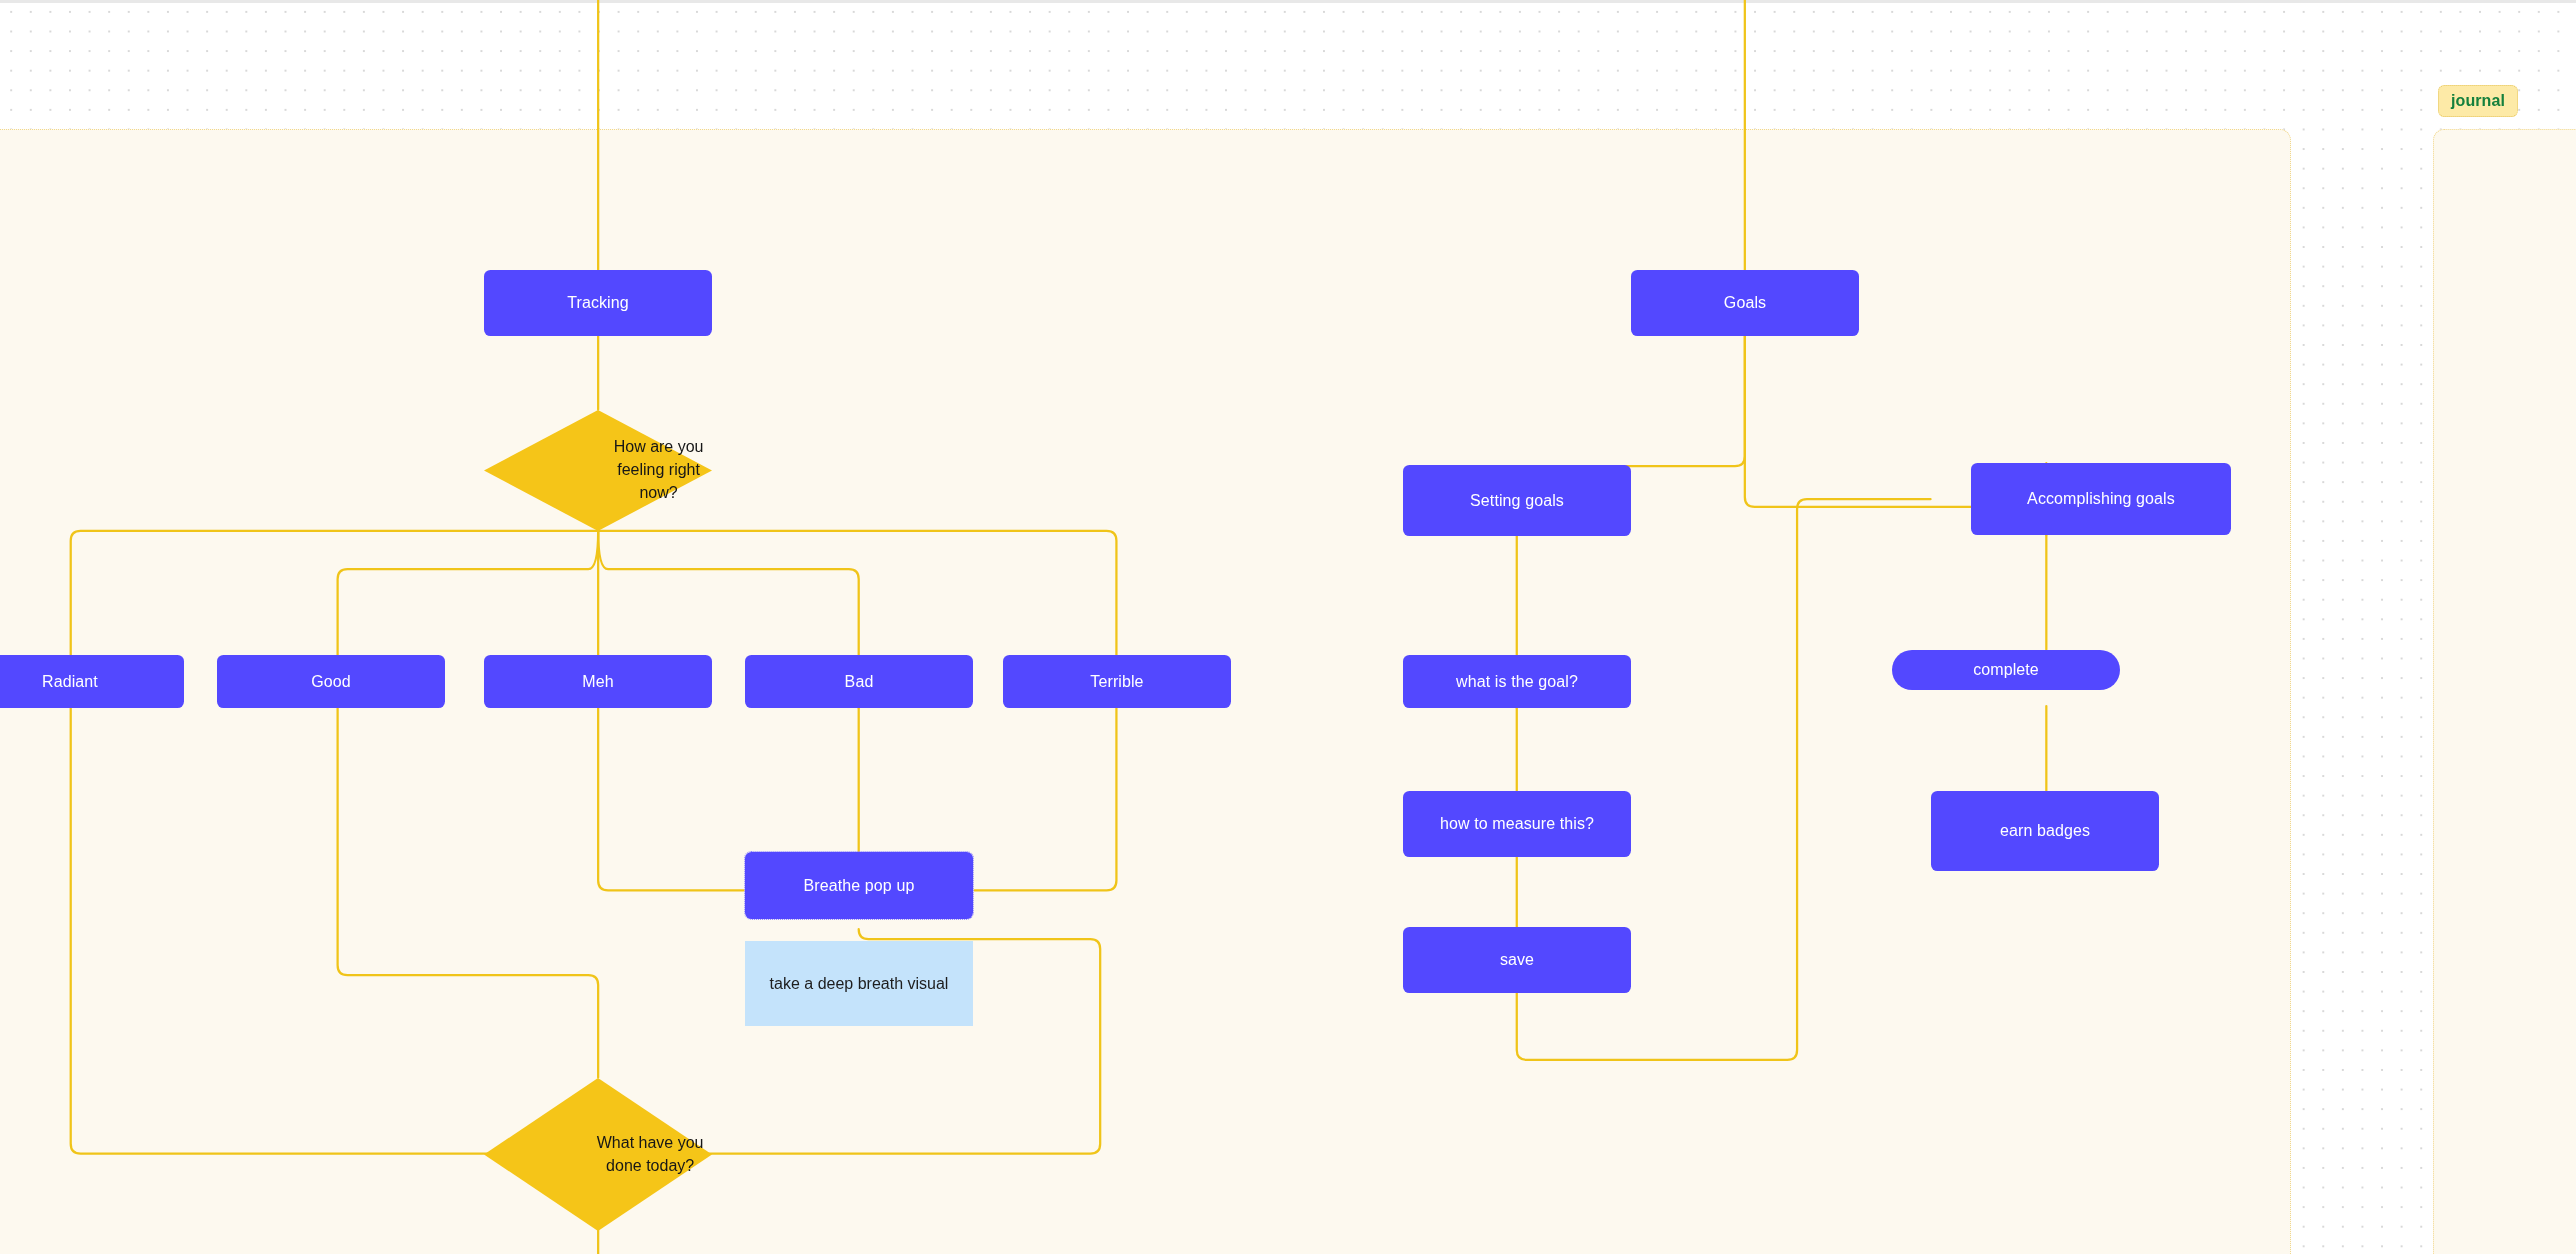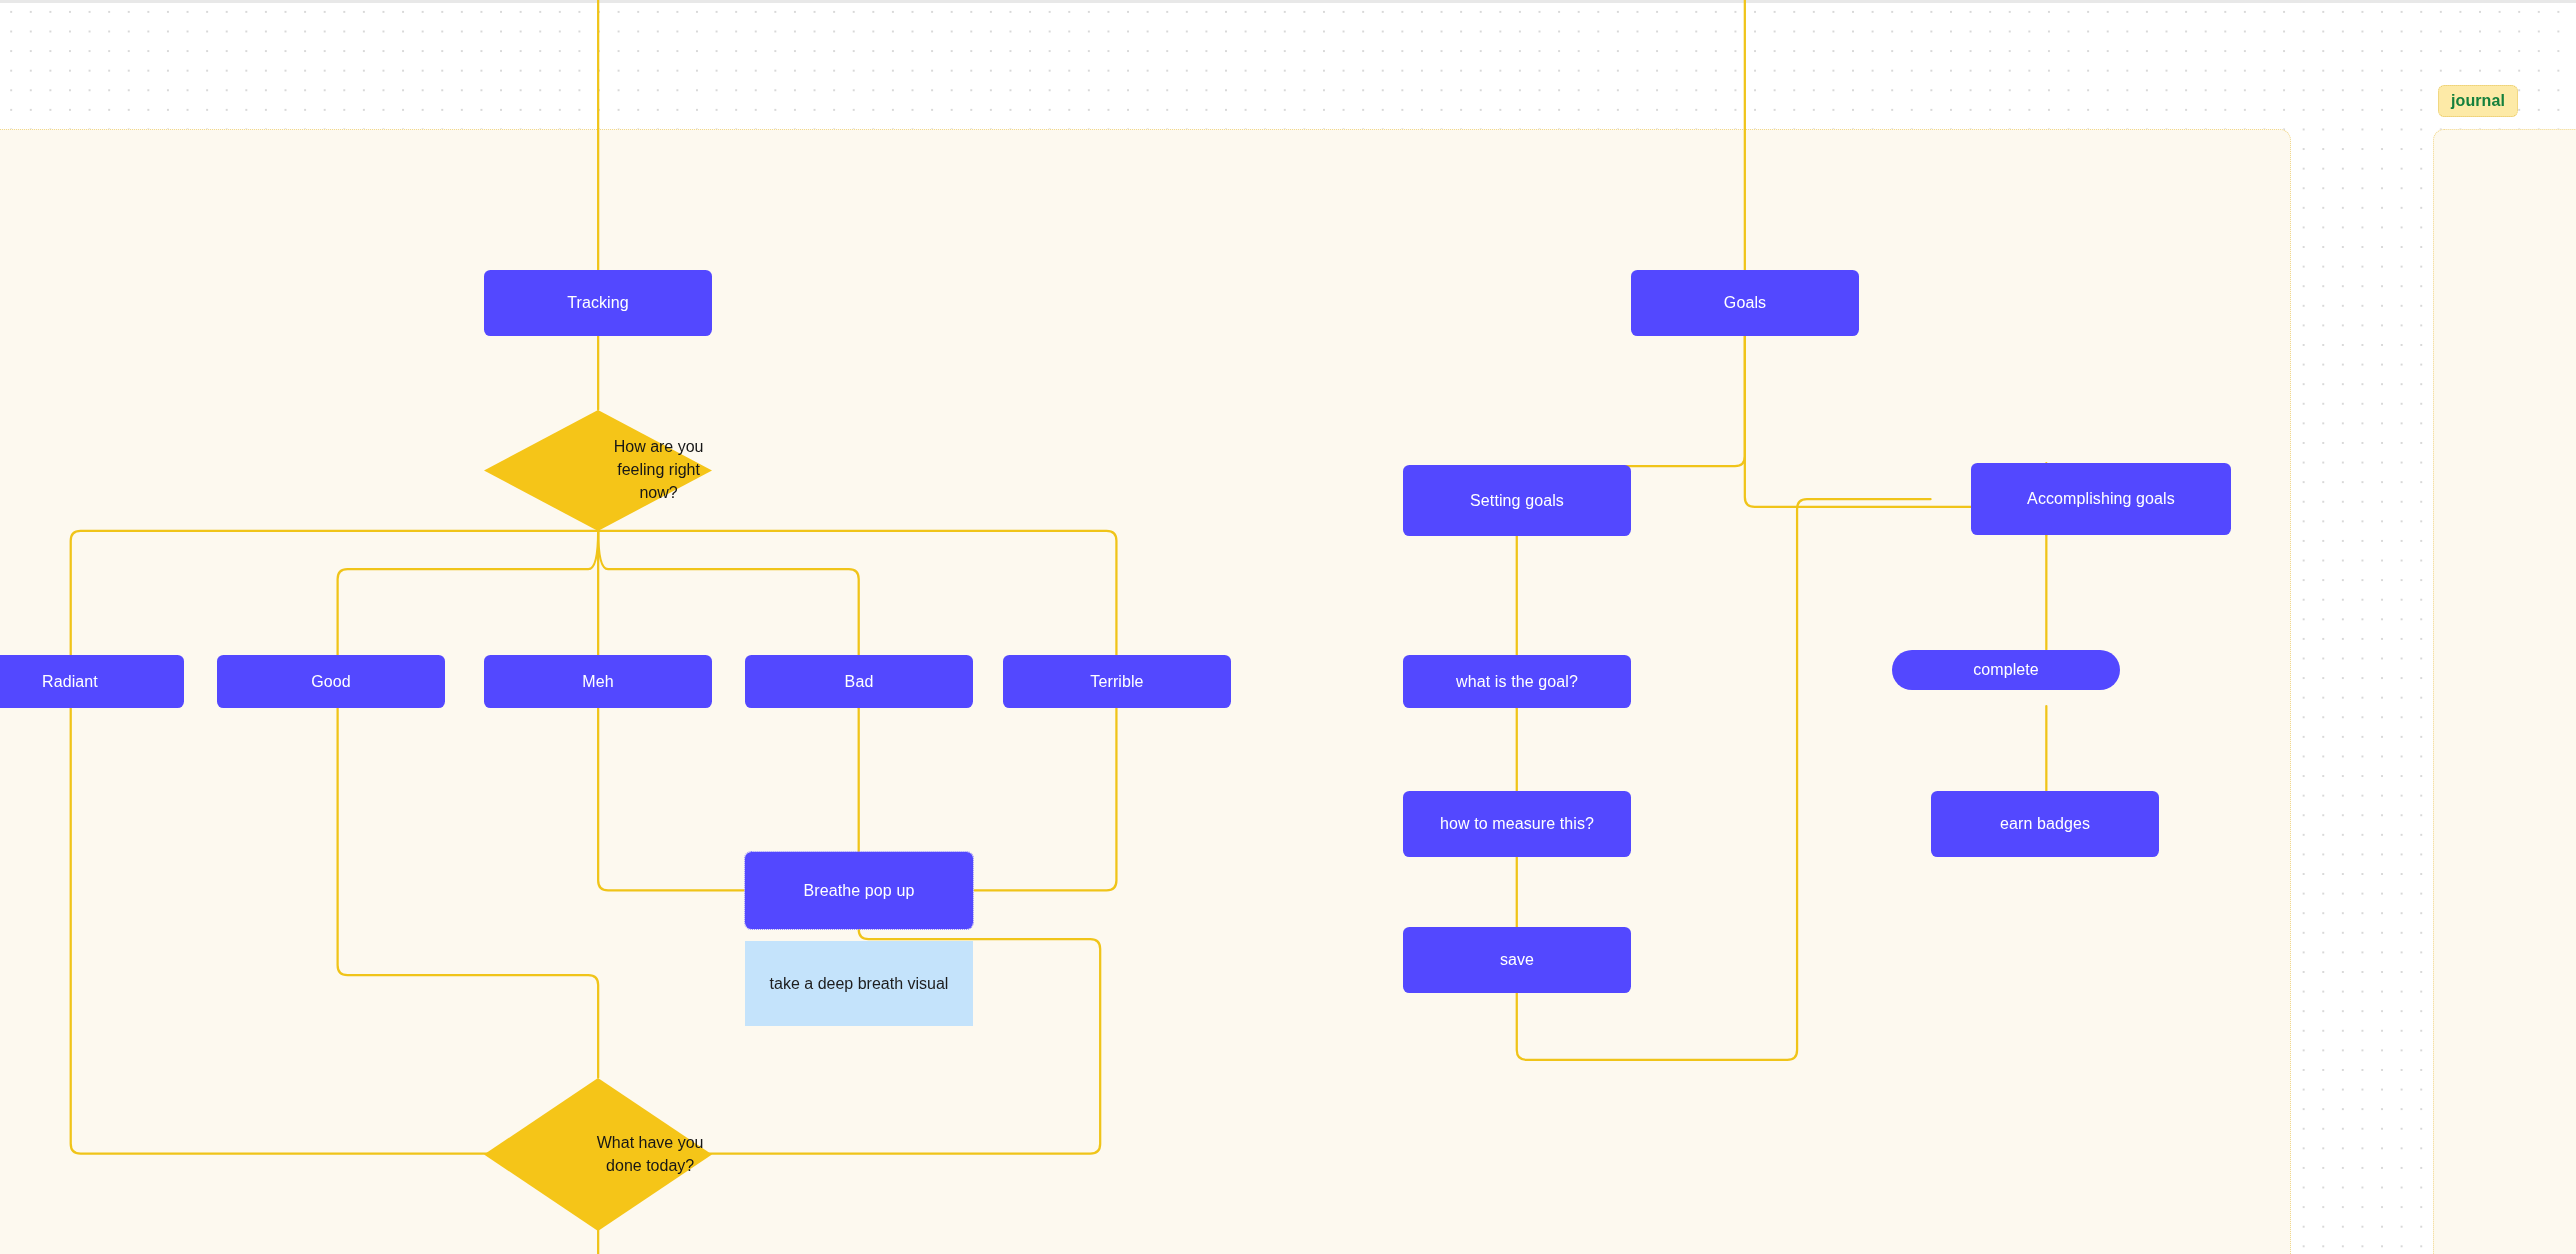--- a/index.html
+++ b/index.html
@@ -156,21 +156,21 @@
 <div class="node proc" style="left:484px;top:655px;width:228px;height:53px;">
   <span>Meh</span>
 </div>
 <div class="node proc" style="left:745px;top:655px;width:228px;height:53px;">
   <span>Bad</span>
 </div>
 <div class="node proc" style="left:1003px;top:655px;width:228px;height:53px;">
   <span>Terrible</span>
 </div>
 
-<div class="node proc sel" style="left:745px;top:852px;width:228px;height:77px;">
+<div class="node proc sel" style="left:745px;top:852px;width:228px;height:67px;">
   <span>Breathe pop up</span>
 </div>
 
 <div class="node note" style="left:745px;top:941px;width:228px;height:85px;border-radius:0;">
   <span>take a deep breath visual</span>
 </div>
 
 <div class="diamond" style="left:484px;top:1078px;width:228px;height:153px;">
   <span class="dshape"></span>
   <span class="dtext">
@@ -197,16 +197,16 @@
 <div class="node proc" style="left:1403px;top:791px;width:228px;height:66px;">
   <span>how to measure this?</span>
 </div>
 <div class="node proc" style="left:1403px;top:927px;width:228px;height:66px;">
   <span>save</span>
 </div>
 
 <div class="node proc" style="left:1892px;top:650px;width:228px;height:40px;border-radius:26px;">
   <span>complete</span>
 </div>
-<div class="node proc" style="left:1931px;top:791px;width:228px;height:66px;">
+<div class="node proc" style="left:1931px;top:791px;width:228px;height:80px;">
   <span>earn badges</span>
 </div>
 
 
 </body></html>

